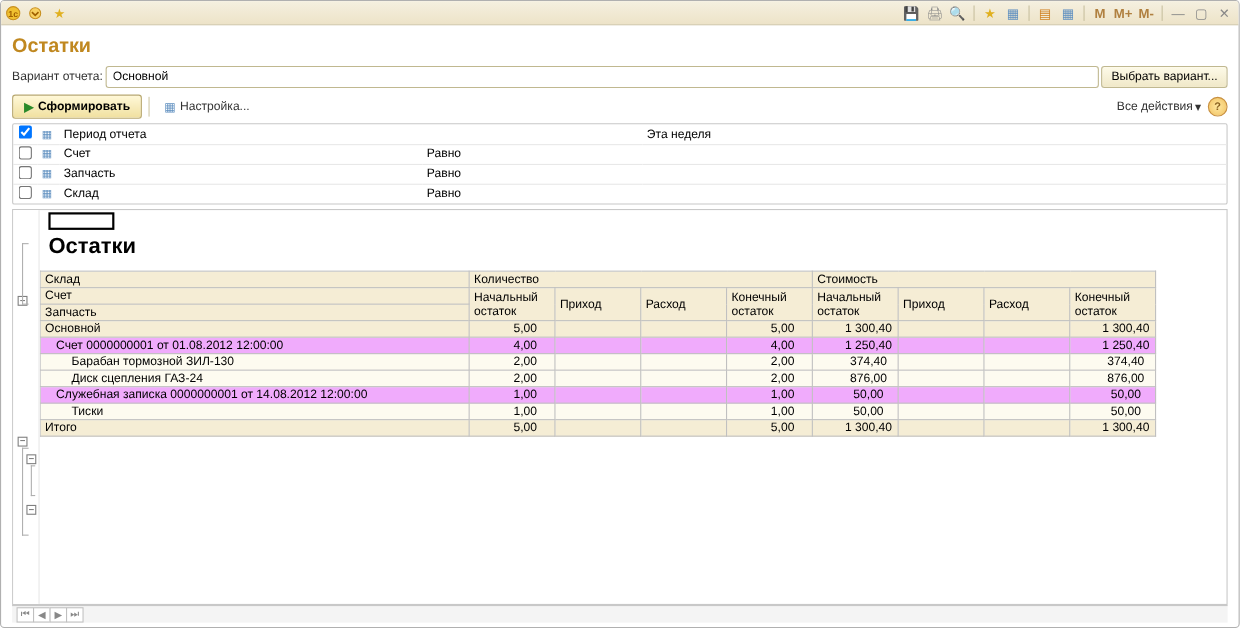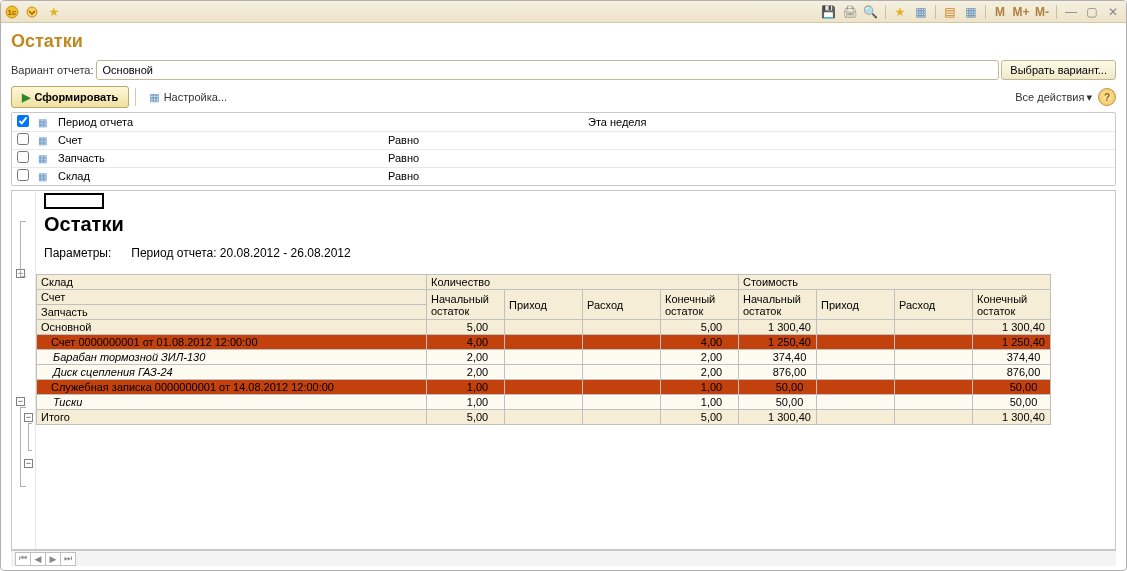--- a/index.html
+++ b/index.html
@@ -205,23 +205,23 @@
   padding: 1px 4px;
   font-size: 11px;
   font-weight: normal;
   text-align: left;
   height: 15px;
 }
 .datatable th { background: #f5edd5; }
 .datatable .num { text-align: center; padding-left: 28px; }
 .datatable .l0 { padding-left: 4px; }
 .datatable .l1 { padding-left: 14px; }
-.datatable .l2 { padding-left: 16px; font-style: italic; }
+.datatable .l2 { padding-left: 28px; }
 .datatable tr.r0 td { background: #f5edd5; }
-.datatable tr.r1 td { background: #c2410c; }
+.datatable tr.r1 td { background: #f0abfc; }
 .datatable tr.r2 td { background: #fdfbf0; }
 .datatable tr.total td { background: #f5edd5; font-weight: normal; }
 .datatable colgroup .c-name { width: 390px; }
 .datatable colgroup .c-q { width: 78px; }
 .datatable colgroup .c-v { width: 78px; }
 
 
 .bottom-strip {
   height: 16px;
   border-top: 1px solid #c8c8c8;
@@ -355,24 +355,20 @@
       <div class="gutter-line" style="left:8px;top:30px;height:56px;width:6px"></div>
       <div class="gutter-box" style="left:4px;top:206px">−</div>
       <div class="gutter-box" style="left:12px;top:222px">−</div>
       <div class="gutter-box" style="left:12px;top:268px">−</div>
       <div class="gutter-line" style="left:8px;top:216px;height:80px;width:6px"></div>
       <div class="gutter-line" style="left:16px;top:232px;height:28px;width:4px"></div>
     </div>
     <div class="report-body">
       <div class="selbox"></div>
       <div class="rep-title">Остатки</div>
-      <div class="rep-params">
-        <span>Параметры:</span>
-        <span>Период отчета: 20.08.2012 - 26.08.2012</span>
-      </div>
 
       <table class="datatable">
         <colgroup>
           <col class="c-name">
             <col class="c-q">
             <col class="c-q">
             <col class="c-q">
             <col class="c-q">
           <col class="c-v">
             <col class="c-v">

